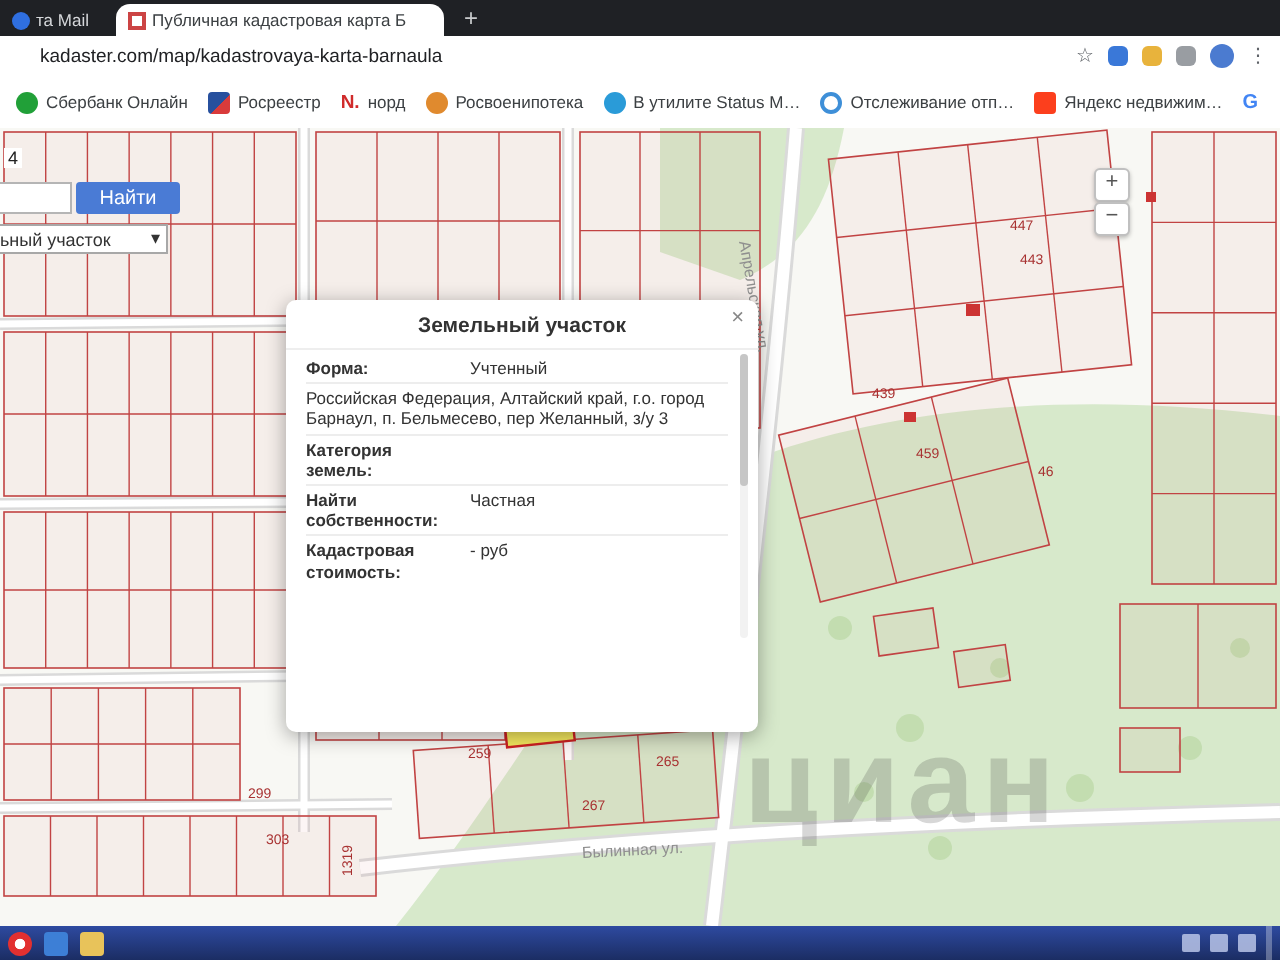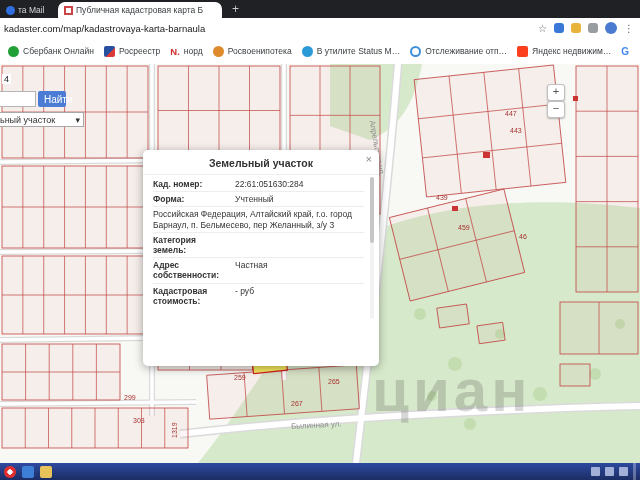--- a/index.html
+++ b/index.html
@@ -12,21 +12,21 @@
   .tab{height:16px;display:flex;align-items:center;gap:3px;padding:0 6px;
        font-size:8.5px;white-space:nowrap;overflow:hidden;}
   .tab-partial{width:46px;color:#d5d7da;}
   .tab-active{width:152px;background:#fff;border-radius:7px 7px 0 0;color:#3c4043;}
   .tabfav-mail{width:9px;height:9px;border-radius:50%;background:#2f6fe0;flex:0 0 auto;}
   .tabfav-map{width:9px;height:9px;background:#fff;border:2px solid #cc4444;box-sizing:border-box;flex:0 0 auto;}
   .newtab{color:#c8cacc;font-size:12px;line-height:12px;margin:0 0 3px 10px;}
 
   .addressbar{position:absolute;top:18px;left:0;right:0;height:20px;background:#fff;
               border-bottom:1px solid #e3e3e3;display:flex;align-items:center;}
-  .url{font-size:9.5px;color:#202124;padding-left:4px;white-space:nowrap;}
+  .url{font-size:9.5px;color:#202124;padding-left:20px;white-space:nowrap;}
   .addr-icons{margin-left:auto;display:flex;align-items:center;gap:7px;padding-right:6px;}
   .star{font-size:10px;color:#5f6368;}
   .ext{width:10px;height:10px;border-radius:3px;}
   .ext1{background:#3a78d8;}
   .ext2{background:#e8b33c;}
   .ext3{background:#999da2;}
   .avatar{width:12px;height:12px;border-radius:50%;background:#4b7bd0;}
   .menu{font-size:10px;color:#5f6368;}
 
   .bookmarksbar{position:absolute;top:38px;left:0;right:0;height:26px;background:#fff;
@@ -41,21 +41,21 @@
   .fav-status{border-radius:50%;background:#2a9bd8;}
   .fav-track{border-radius:50%;background:#fff;border:2px solid #3e8fd8;box-sizing:border-box;}
   .fav-yandex{background:#fc3f1d;border-radius:2px;}
   .fav-g{width:auto;height:auto;color:#4285f4;font-weight:bold;font-size:10px;}
 
   
   .map{position:absolute;top:64px;left:0;width:640px;height:399px;background:#f8f8f4;overflow:hidden;}
   #map-svg{position:absolute;left:0;top:0;}
   .num4{position:absolute;left:2px;top:10px;font-size:9px;color:#222;background:#fff;padding:0 2px;}
   .search-chip{position:absolute;left:-30px;top:27px;width:64px;height:14px;background:#fff;border:1px solid #b5b5b5;}
-  .find-btn{position:absolute;left:38px;top:27px;width:28px;height:16px;background:#4a7bd5;color:#fff;
+  .find-btn{position:absolute;left:38px;top:27px;width:52px;height:16px;background:#4a7bd5;color:#fff;
             font-size:10px;border:none;border-radius:2px;font-family:inherit;}
   .layer-select{position:absolute;left:-14px;top:48px;width:98px;height:15px;background:#fff;
                 border:1px solid #a8a8a8;font-size:9px;color:#333;display:flex;align-items:center;
                 justify-content:space-between;padding:0 3px;box-sizing:border-box;}
   .zoom{position:absolute;left:547px;width:16px;height:15px;background:#fff;border:1px solid #c0c0c0;
         border-radius:3px;font-size:11px;line-height:13px;text-align:center;color:#555;
         box-shadow:0 1px 2px rgba(0,0,0,.25);}
   .zoom-in{top:20px;}
   .zoom-out{top:37px;}
   .street{position:absolute;color:#8f8f8f;font-size:8px;white-space:nowrap;transform-origin:left center;}
@@ -328,35 +328,31 @@
       <span class="parcel-num" style="left: 124px; top: 330px;">299</span>
       <span class="parcel-num" style="left: 133px; top: 353px;">303</span>
       <span class="parcel-num" style="left: 171px; top: 374px; transform: rotate(-90deg);">1319</span>
     </div>
 
   <div class="popup">
     <div class="popup-title">Земельный участок</div>
     <div class="popup-close">×</div>
     <div class="popup-body">
       <div class="prow">
-        <span class="plabel">Кад. номер:</span>
-        <span class="pvalue">22:61:051630:284</span>
-      </div>
-      <div class="prow">
         <span class="plabel">Форма:</span>
         <span class="pvalue">Учтенный</span>
       </div>
       <div class="prow">
         <span class="pvalue">Российская Федерация, Алтайский край, г.о. город Барнаул, п. Бельмесево, пер Желанный, з/у 3</span>
       </div>
       <div class="prow">
         <span class="plabel">Категория земель:</span>
       </div>
       <div class="prow">
-        <span class="plabel">Адрес собственности:</span>
+        <span class="plabel">Найти собственности:</span>
         <span class="pvalue">Частная</span>
       </div>
       <div class="prow">
         <span class="plabel">Кадастровая стоимость:</span>
         <span class="pvalue">- руб</span>
       </div>
 
     </div>
     <div class="popup-scroll">
       <div class="popup-thumb"></div>

